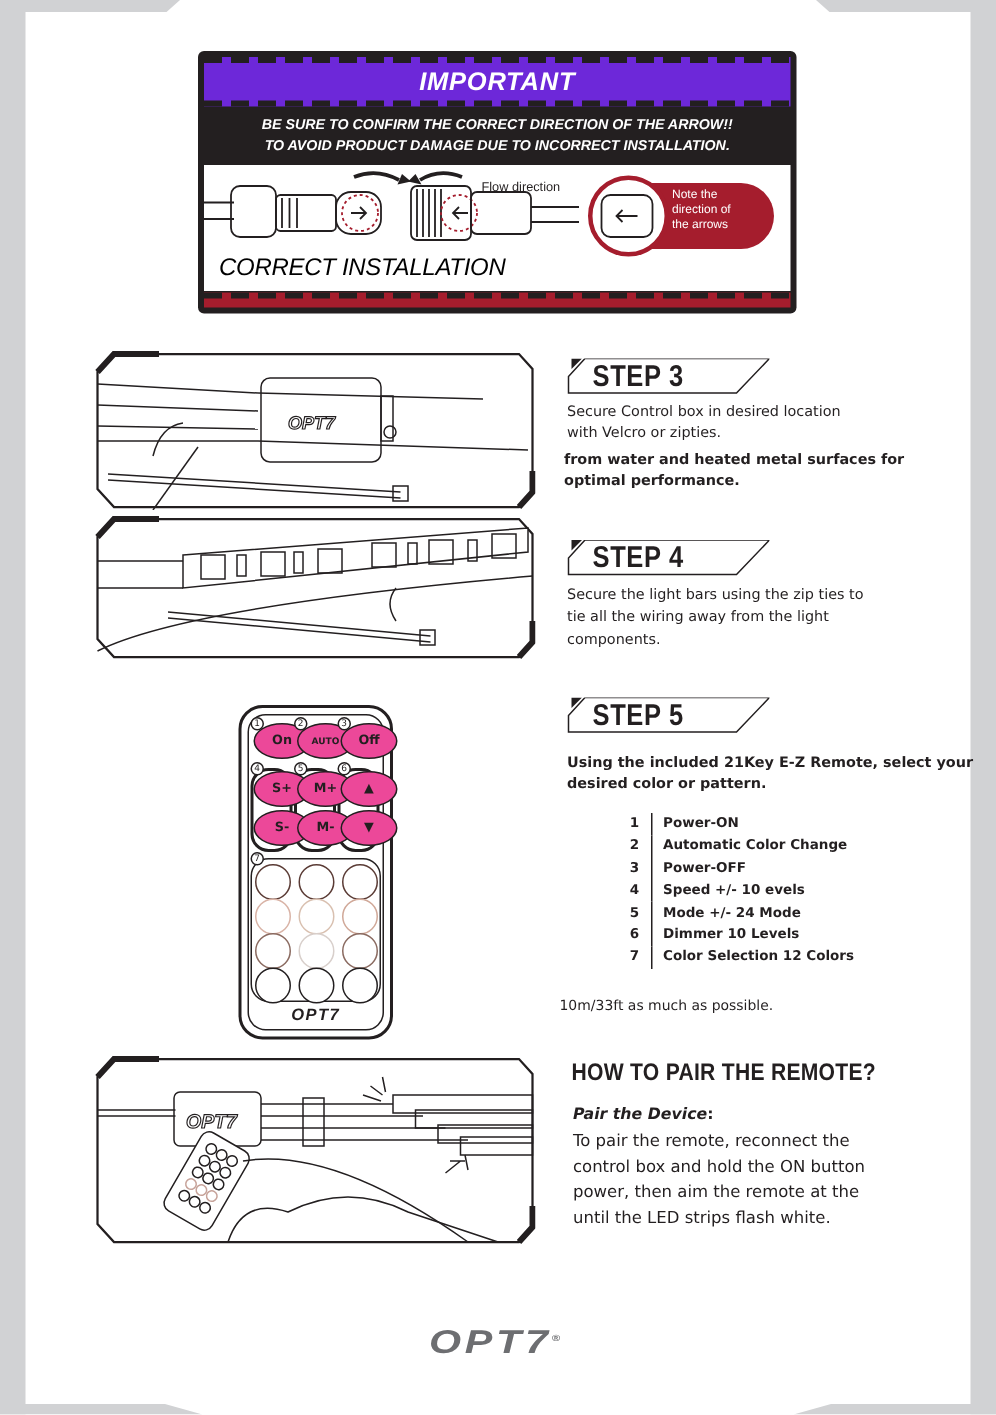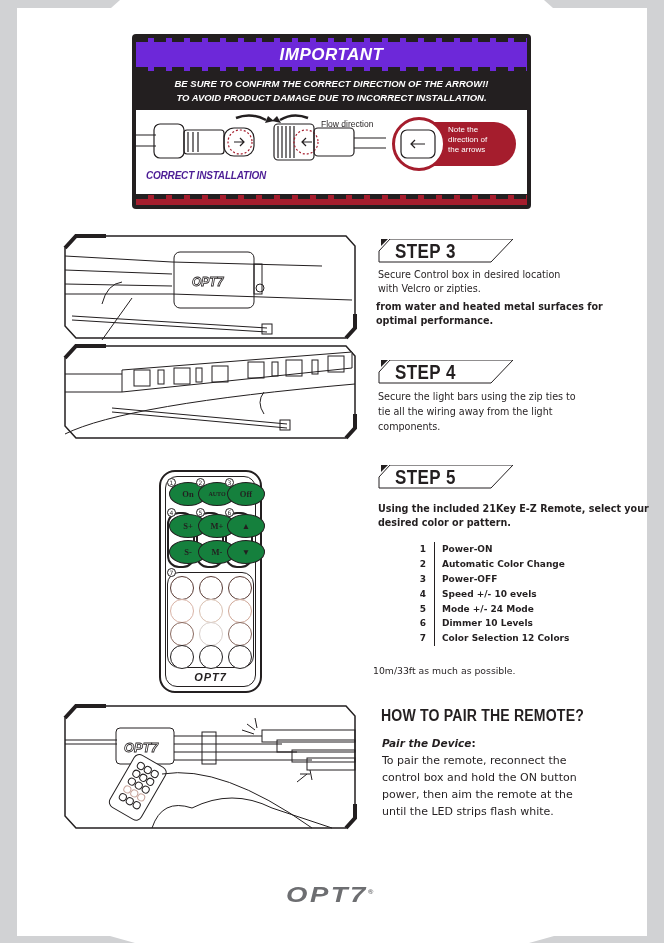--- a/index.html
+++ b/index.html
@@ -15,21 +15,21 @@
   .imp-top .dash { position:absolute; left:0; right:0; height:4px;
      background: repeating-linear-gradient(90deg, #231f20 0 12px, transparent 12px 18px); }
   .imp-top .dash.t { top:0; } .imp-top .dash.b { bottom:0; }
   .imp-title { position:absolute; left:0; right:0; top:7px; text-align:center; color:#fff; font-family:"Liberation Sans", sans-serif; font-weight:bold; font-style:italic; font-size:17px; letter-spacing:0.5px; }
   .imp-warn { position:absolute; left:0; right:0; top:43px; text-align:center; color:#fff; font-family:"Liberation Sans", sans-serif; font-weight:bold; font-style:italic; font-size:9.5px; line-height:14px; }
   .imp-body { position:absolute; left:4px; right:4px; top:76px; height:84px; background:#ffffff; }
   .imp-bottom { position:absolute; left:4px; right:4px; bottom:4px; height:10px; background:#a51d2d; }
   .imp-bottom .dash { position:absolute; left:0; right:0; top:0; height:4px;
      background: repeating-linear-gradient(90deg, #231f20 0 12px, transparent 12px 18px); }
   .flow-label { position:absolute; left:185px; top:9px; font-size:8.5px; color:#231f20; font-family:"Liberation Sans", sans-serif; }
-  .correct { position:absolute; left:10px; top:60px; color:#4c1d95; font-family:"Liberation Sans", sans-serif; font-weight:bold; font-style:italic; font-size:10px; letter-spacing:-0.2px; }
+  .correct { position:absolute; left:10px; top:60px; color:#000000; font-family:"Liberation Sans", sans-serif; font-weight:normal; font-style:italic; font-size:16px; letter-spacing:-0.2px; }
   .note-pill { position:absolute; left:265px; top:12px; width:115px; height:44px; background:#a51d2d; border-radius:22px; }
   .note-circle { position:absolute; left:256px; top:7px; width:54px; height:54px; border-radius:50%; background:#fff; border:3px solid #a51d2d; }
   .note-text { position:absolute; left:312px; top:15px; color:#fff; font-size:8px; line-height:10px; font-family:"Liberation Sans", sans-serif; }
 
   
   .illus { position:absolute; background:#fff; }
   .illus svg { position:absolute; inset:0; }
 
   
   .step-head { position:absolute; left:378px; width:135px; height:24px; }
@@ -45,21 +45,21 @@
   .legend-sep { width:1px; height:14.8px; background:#231f20; margin-right:7px; }
   .legend-lbl { font-weight:bold; white-space:nowrap; }
 
   .pair-title { position:absolute; left:381px; top:707px; font-family:"Liberation Sans", sans-serif; font-weight:bold; font-size:16px; transform:scaleX(0.88); transform-origin:left; white-space:nowrap; letter-spacing:0.2px; }
   .pair-sub { position:absolute; left:382px; top:737px; font-weight:bold; font-style:italic; font-size:10.5px; }
   .pair-body { position:absolute; left:382px; top:752px; width:230px; font-size:11px; line-height:17px; }
 
   
   .remote { position:absolute; left:159px; top:470px; width:103px; height:223px; border:2px solid #231f20; border-radius:16px; background:#fff; }
   .remote-inner { position:absolute; left:4px; top:4px; right:4px; bottom:4px; border:1px solid #231f20; border-radius:12px; }
-  .rbtn { position:absolute; width:38px; height:24px; border:1.5px solid #231f20; border-radius:50%; font-size:8.5px; font-weight:bold; display:flex; align-items:center; justify-content:center; background:#15803d;font-family:Liberation Serif, serif; }
+  .rbtn { position:absolute; width:38px; height:24px; border:1.5px solid #231f20; border-radius:50%; font-size:8.5px; font-weight:bold; display:flex; align-items:center; justify-content:center; background:#ec4899; }
   .rbtn.small { font-size:6px; }
   .rnum { position:absolute; width:9px; height:9px; border:1px solid #231f20; border-radius:50%; font-size:6px; line-height:7px; text-align:center; background:#fff; }
   .rgroup { position:absolute; border:2px solid #231f20; border-radius:12px; }
   .cbtn { position:absolute; width:24px; height:24px; border-radius:50%; border:1.4px solid; background:#fff; }
   .remote-logo { position:absolute; left:0; right:0; bottom:8px; text-align:center; font-family:"Liberation Sans", sans-serif; font-weight:bold; font-style:italic; font-size:11px; color:#231f20; letter-spacing:1px; }
 
   .footer-logo { position:absolute; left:286px; top:882px; font-family:"Liberation Sans", sans-serif; font-weight:bold; font-style:italic; font-size:22px; color:#6d6e71; letter-spacing:2px; transform:scaleX(1.25); transform-origin:left; }
   .footer-logo sup { font-size:6px; letter-spacing:0; }
 </style>
 </head>

